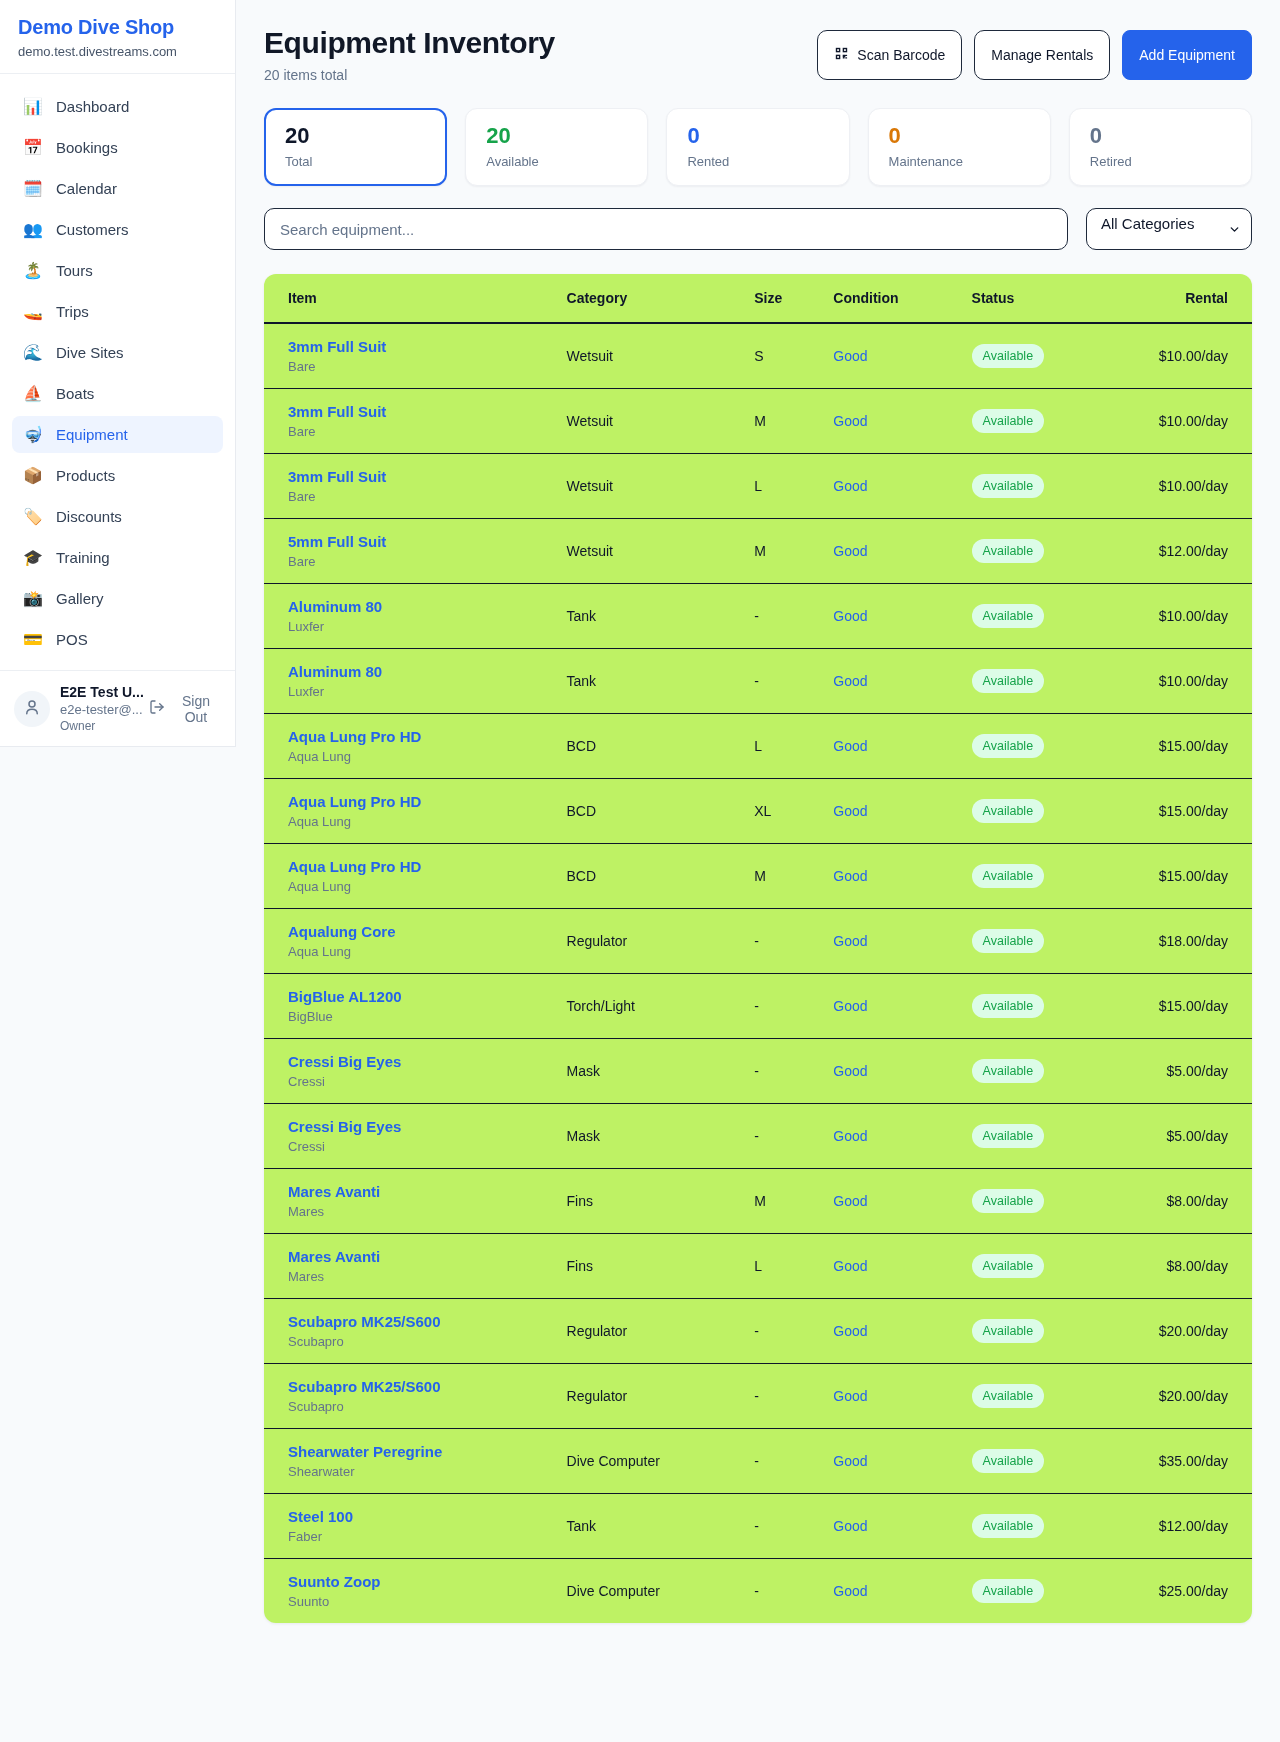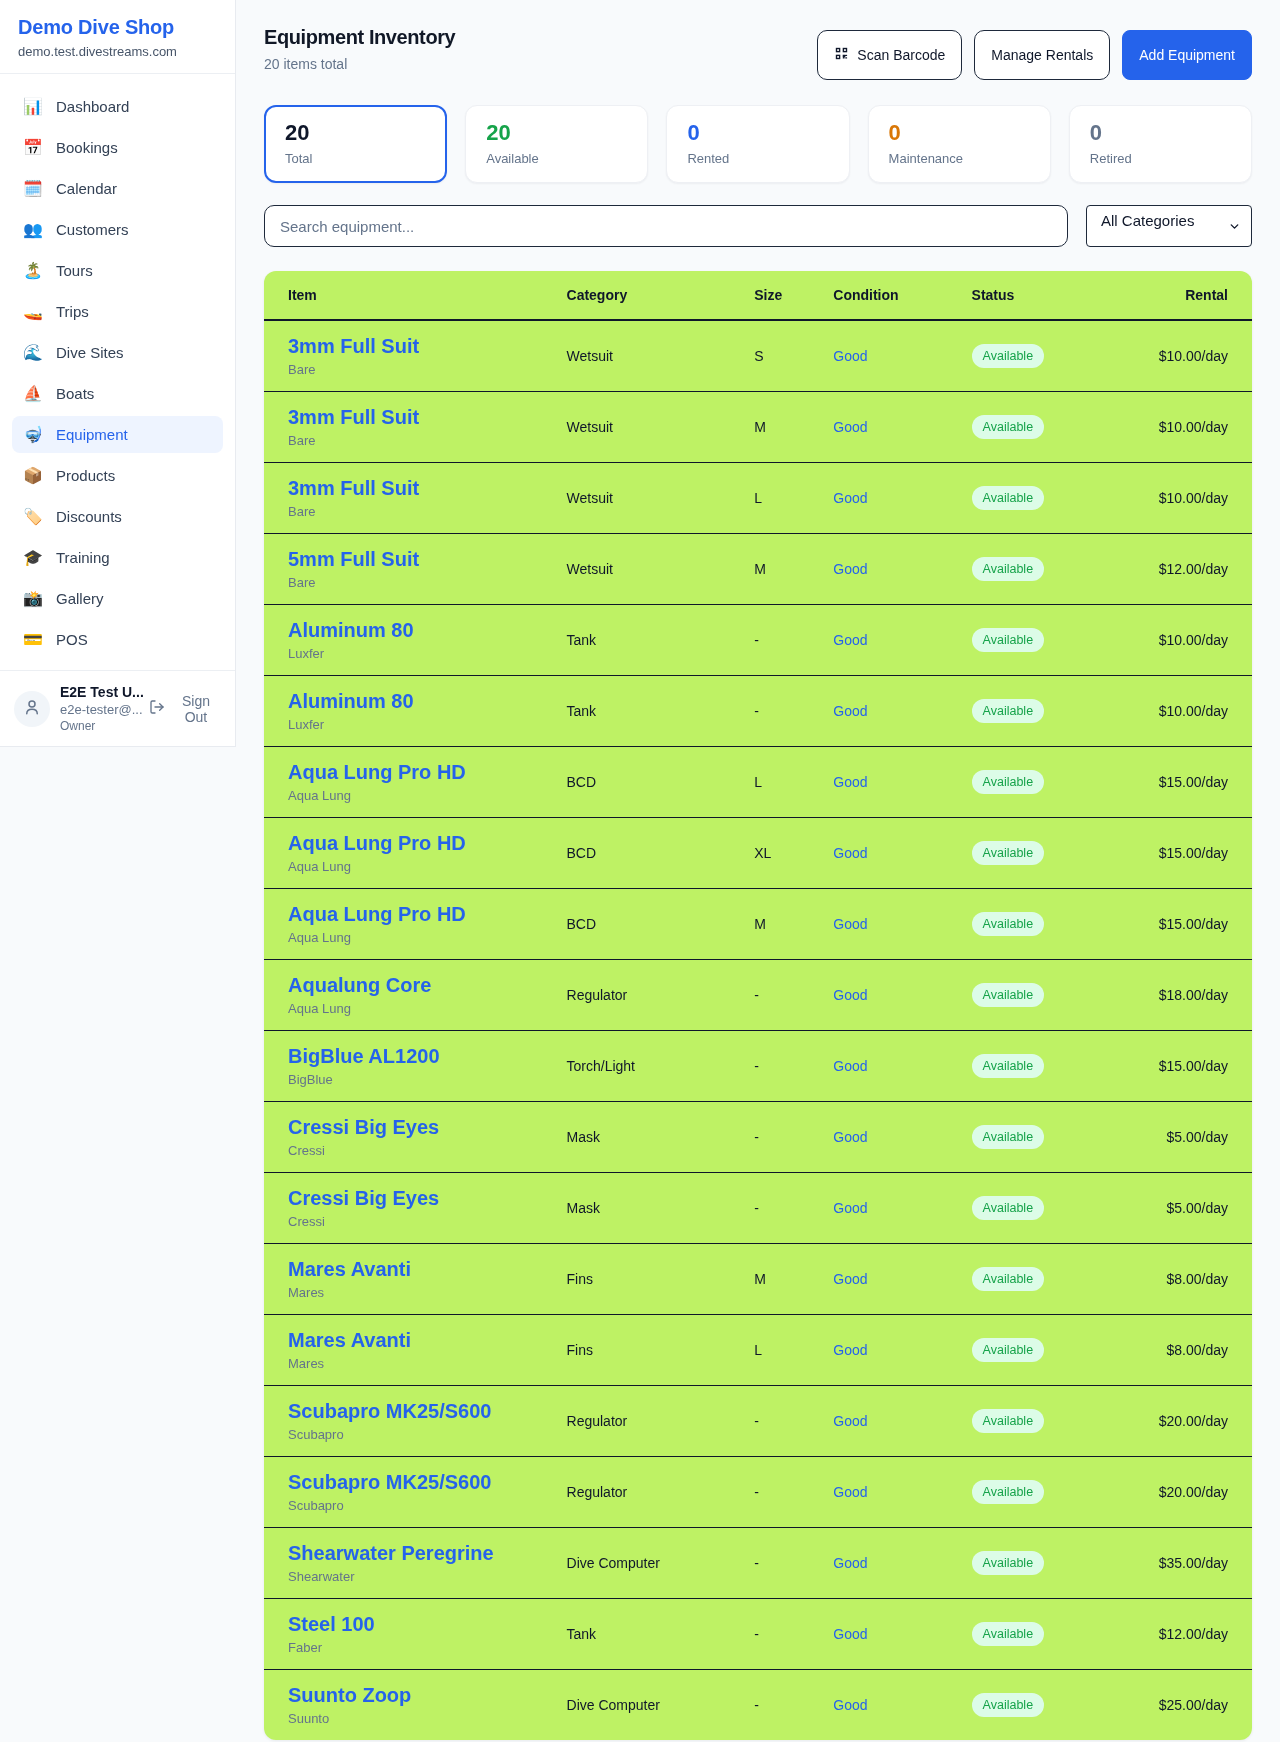--- a/index.html
+++ b/index.html
@@ -28,54 +28,54 @@
   .user-meta { min-width:0; }
   .user-name { font-weight:bold; font-size:14px; white-space:nowrap; }
   .user-email { font-size:13px; color:#64748b; margin-top:2px; white-space:nowrap; }
   .user-role { font-size:12px; color:#64748b; margin-top:2px; }
   .signout { margin-left:auto; display:flex; gap:6px; align-items:center; color:#64748b;
              font-size:14px; background:none; border:none; cursor:pointer; font-family:inherit; padding:0; }
 
   
   main { flex:1; padding:26px 28px 30px; }
   .page-header { display:flex; justify-content:space-between; align-items:flex-start; }
-  h1 { margin:0; font-size:20px; font-weight:bold; letter-spacing:-0.4px; color:#111827; }
+  h1 { margin:0; font-size:30px; font-weight:bold; letter-spacing:-0.4px; color:#111827; }
   .subtitle { color:#64748b; font-size:14px; margin-top:7px; }
   .actions { display:flex; gap:12px; align-items:center; margin-top:4px; }
   .btn { background:#fff; border:1px solid #1e293b; border-radius:10px; padding:0 16px; height:50px;
          font-size:14px; color:#0f172a; display:flex; gap:8px; align-items:center; cursor:pointer;
          font-family:inherit; white-space:nowrap; }
   .btn-primary { background:#2563eb; border-color:#2563eb; color:#fff; border-radius:8px; font-weight:500; }
 
   .stats { display:flex; gap:18px; margin-top:25px; }
   .stat-card { flex:1; background:#fff; border:1px solid #eef0f4; border-radius:12px;
                padding:14px 20px 16px; box-shadow:0 1px 2px rgba(15,23,42,.05); cursor:pointer; }
   .stat-card.active { border:2px solid #2563eb; padding:13px 19px 15px; }
   .stat-value { font-size:22px; font-weight:bold; }
   .stat-label { font-size:13px; color:#64748b; margin-top:5px; }
 
   .filters { display:flex; gap:18px; margin-top:22px; }
   .search { flex:1; height:42px; border:1px solid #1e293b; border-radius:10px; padding:0 15px;
             font-size:15px; background:#fff; font-family:inherit; color:#0f172a; outline:none; }
   .search::placeholder { color:#64748b; }
   .select-wrap { position:relative; width:166px; }
-  .select-wrap select { width:100%; height:42px; border:1px solid #1e293b; border-radius:4px;
+  .select-wrap select { width:100%; height:42px; border:1px solid #1e293b; border-radius:10px;
             background:#fff; font-size:15px; padding:0 30px 12px 14px; appearance:none;
             -webkit-appearance:none; font-family:inherit; color:#0f172a; cursor:pointer; }
   .select-chevron { position:absolute; right:11px; top:14px; pointer-events:none; }
 
   .table-card { margin-top:24px; background:#bef264; border-radius:12px;
                 box-shadow:0 1px 3px rgba(15,23,42,.07); overflow:hidden; }
   table { width:100%; border-collapse:collapse; }
   th { text-align:left; font-size:14px; font-weight:bold; padding:16px; border-bottom:2px solid #0f172a; color:#0f172a; }
   td { padding:14px 16px; border-bottom:1px solid #0f172a; font-size:14px; vertical-align:middle; }
   tr:last-child td { border-bottom:none; }
   th:first-child, td:first-child { padding-left:24px; }
   th.right, td.right { text-align:right; padding-right:24px; }
-  .item-name { color:#2563eb; font-weight:bold; font-size:20px; text-decoration:none; display:inline-block; cursor:pointer; }
+  .item-name { color:#2563eb; font-weight:bold; font-size:15px; text-decoration:none; display:inline-block; cursor:pointer; }
   .item-brand { color:#64748b; font-size:13px; margin-top:4px; }
   .cond-link { color:#2563eb; cursor:pointer; }
   .badge { display:inline-block; background:#dcfce7; color:#16a34a; font-size:12.5px;
            padding:5px 11px; border-radius:999px; }
 </style>
 </head>
 <body>
 
 <div class="app">
 

